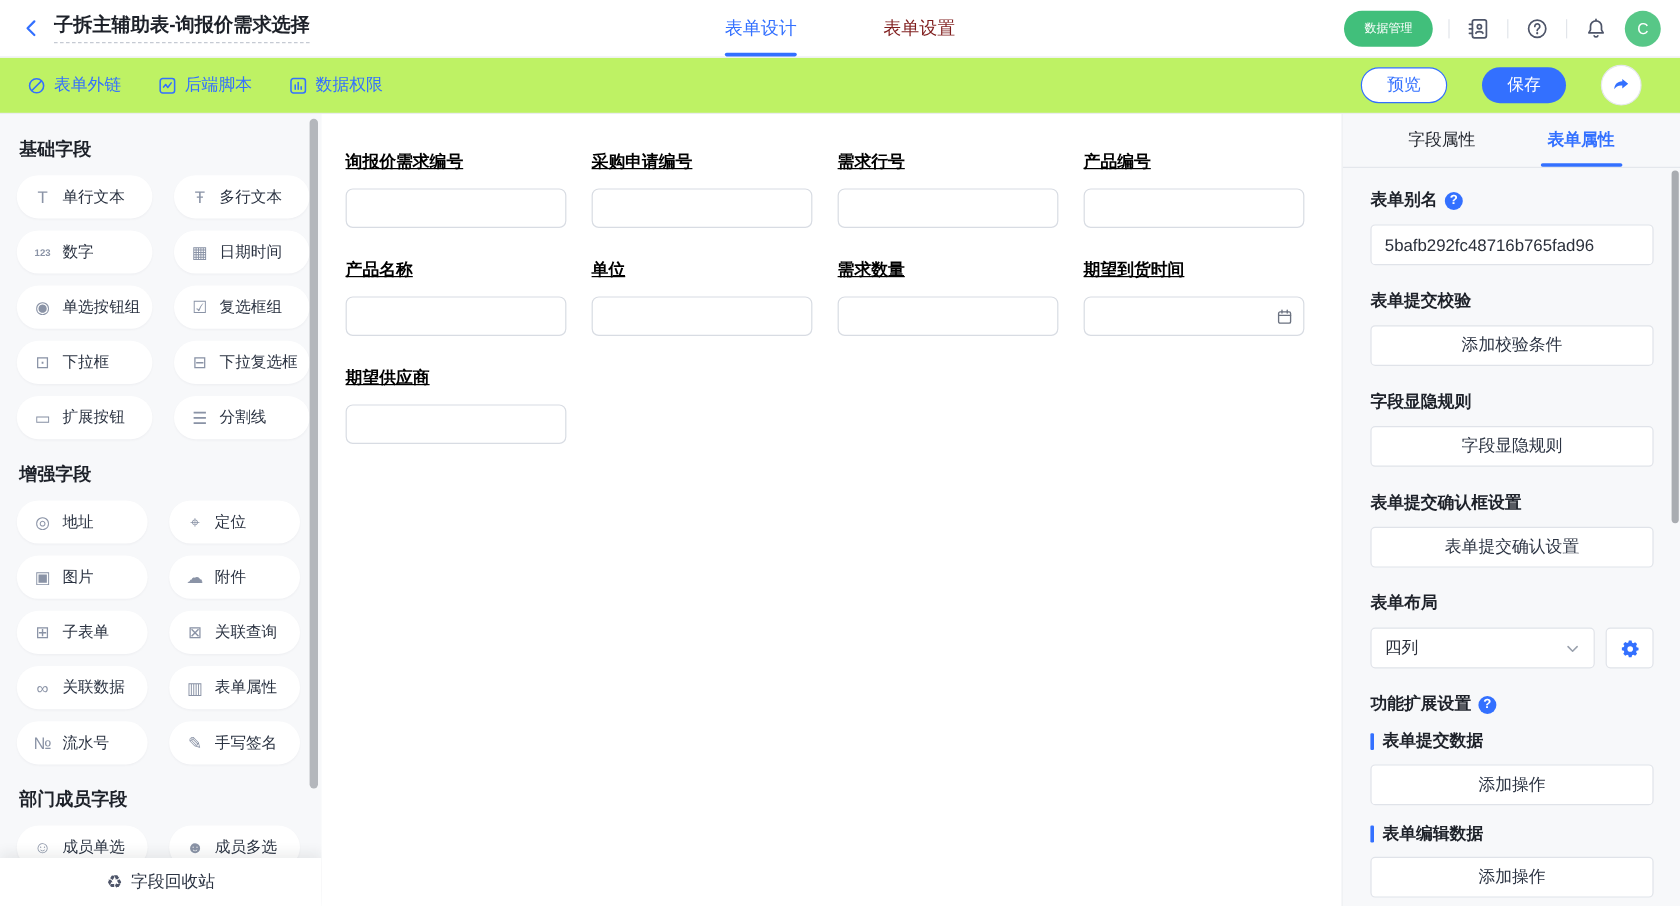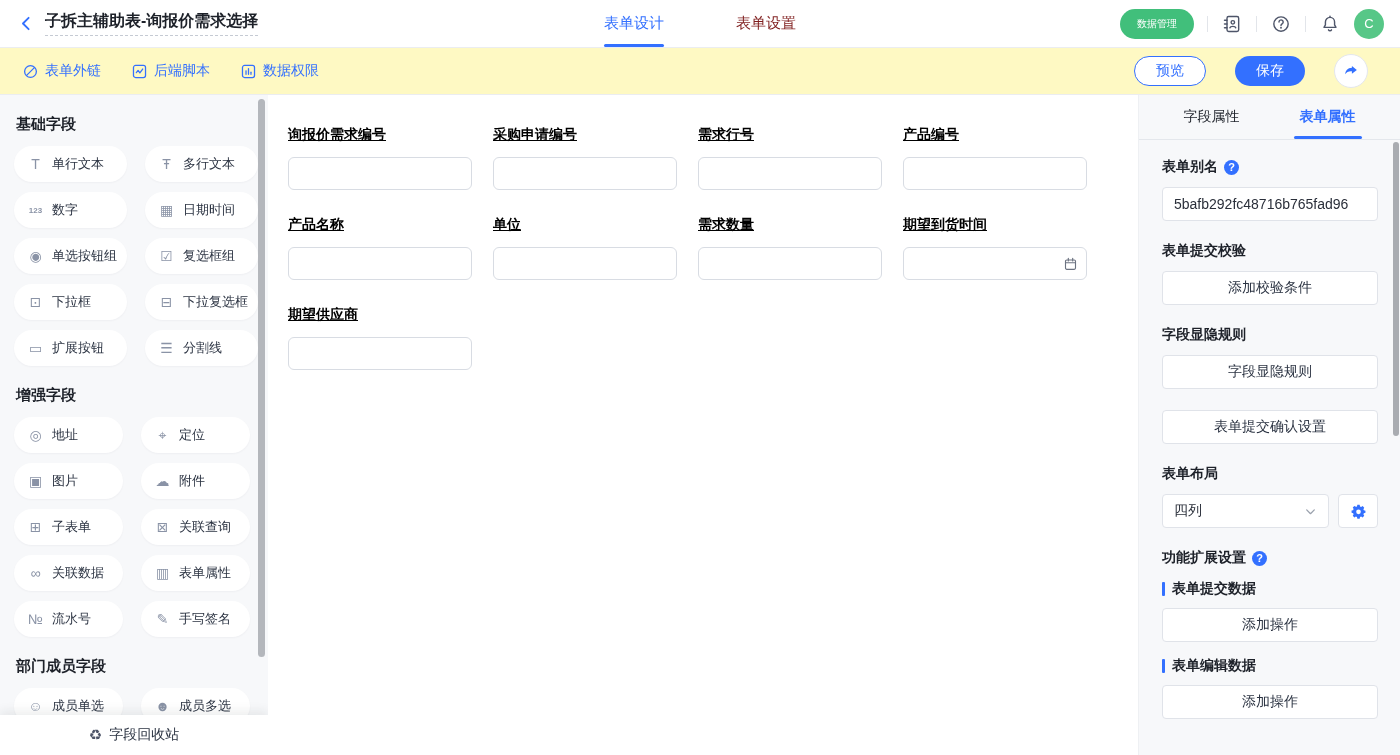--- a/index.html
+++ b/index.html
@@ -16,21 +16,21 @@
   .hdr-tab { pointer-events:auto; display:flex; align-items:center; font-size:15px; color:#7f1d1d; position:relative; cursor:pointer; }
   .hdr-tab.active { color:#3370ff; }
   .hdr-tab.active::after { content:""; position:absolute; left:0; right:0; bottom:0; height:3px; background:#3370ff; border-radius:2px; }
   .hdr-right { display:flex; align-items:center; gap:13px; padding-right:16px; position:relative; z-index:2; margin-left:auto; }
   .pill-green { height:30px; border-radius:15px; background:#41bf7b; color:#fff; font-size:10px; border:none; padding:0 17px; cursor:pointer; }
   .v-div { width:1px; height:16px; background:#e2e5ea; }
   .icon-btn { width:22px; height:22px; display:flex; align-items:center; justify-content:center; cursor:pointer; }
   .avatar { width:30px; height:30px; border-radius:50%; background:#57c787; color:#fff; font-size:13px; display:flex; align-items:center; justify-content:center; cursor:pointer; }
 
   
-  .toolbar { height:47px; background:#fef9c3; border-bottom:1px solid #ebedf0; display:flex; align-items:center; }
+  .toolbar { height:47px; background:#bef264; border-bottom:1px solid #ebedf0; display:flex; align-items:center; }
   .tb-left { display:flex; align-items:center; gap:30px; padding-left:22px; flex:1; }
   .tb-link { display:flex; align-items:center; gap:6px; color:#3370ff; font-size:14px; cursor:pointer; }
   .tb-right { display:flex; align-items:center; gap:29px; padding-right:32px; }
   .btn-outline { height:30px; border-radius:16px; border:1px solid #3370ff; color:#3370ff; background:#fff; font-size:14px; padding:0 21px; cursor:pointer; }
   .btn-primary { height:30px; border-radius:16px; border:none; color:#fff; background:#3370ff; font-size:14px; padding:0 21px; cursor:pointer; }
   .btn-share { width:34px; height:34px; border-radius:50%; background:#fff; border:1px solid #e4e7ec; display:flex; align-items:center; justify-content:center; cursor:pointer; }
 
   
   .main { display:flex; height:660px; }
 
@@ -50,21 +50,21 @@
   
   .canvas { flex:1; background:#fff; padding:31px 20px 0 20px; overflow:hidden; }
   .form-grid { display:grid; grid-template-columns:repeat(4,184px); column-gap:21px; row-gap:26px; }
   .ffield { }
   .flabel { font-size:14px; font-weight:bold; color:#000000; margin-bottom:13px;text-decoration:underline; }
   .fctrl { position:relative; }
   .finput { width:100%; height:33px; border:1px solid #d8dce3; border-radius:6px; background:#fff; font-size:13px; padding:0 8px; font-family:inherit; }
   .cal-ic { position:absolute; right:9px; top:50%; transform:translateY(-50%); color:#6b7280; pointer-events:none; }
 
   
-  .panel { width:262px; background:#f7f8fa; border-left:1px solid #eef0f3; position:relative; overflow:hidden; flex:none; }
+  .panel { width:282px; background:#f7f8fa; border-left:1px solid #eef0f3; position:relative; overflow:hidden; flex:none; }
   .pn-tabs { height:45px; border-bottom:1px solid #e4e7ec; display:flex; justify-content:center; gap:60px; }
   .pn-tab { display:flex; align-items:center; font-size:14px; color:#1d2129; position:relative; cursor:pointer; }
   .pn-tab.active { color:#3370ff; font-weight:bold; }
   .pn-tab.active::after { content:""; position:absolute; left:-6px; right:-6px; bottom:0; height:3px; background:#3370ff; border-radius:2px; }
   .pn-body { padding:18px 22px 0 23px; }
   .pn-label { font-size:14px; font-weight:bold; color:#1d2129; margin-bottom:11px; display:flex; align-items:center; gap:6px; }
   .q-badge { width:15px; height:15px; border-radius:50%; background:#3370ff; color:#fff; font-size:11px; font-weight:bold; display:flex; align-items:center; justify-content:center; cursor:pointer; }
   .pn-input { width:100%; height:34px; border:1px solid #e0e3e9; border-radius:4px; background:#fff; font-size:14px; color:#2a2f3a; padding:0 11px; margin-bottom:21px; font-family:inherit; }
   .pn-btn { width:100%; height:34px; border:1px solid #e0e3e9; border-radius:4px; background:#fff; font-size:14px; color:#2b3342; cursor:pointer; margin-bottom:21px; font-family:inherit; }
   .layout-row { display:flex; gap:9px; margin-bottom:21px; }
@@ -346,20 +346,23 @@
       <div class="pn-label">
           <span>表单提交校验</span>
         </div>
       <button class="pn-btn">添加校验条件</button>
 
       <div class="pn-label">
           <span>字段显隐规则</span>
         </div>
       <button class="pn-btn">字段显隐规则</button>
 
+      <div class="pn-label">
+          <span>表单提交确认框设置</span>
+        </div>
       <button class="pn-btn">表单提交确认设置</button>
 
       <div class="pn-label">
           <span>表单布局</span>
         </div>
       <div class="layout-row">
         <div class="pn-select">
           <span>四列</span>
           <svg width="13" height="13" viewBox="0 0 24 24" fill="none" stroke="#9aa1ad" stroke-width="2.4" stroke-linecap="round" stroke-linejoin="round">
               <polyline points="5 9 12 16 19 9"></polyline>

